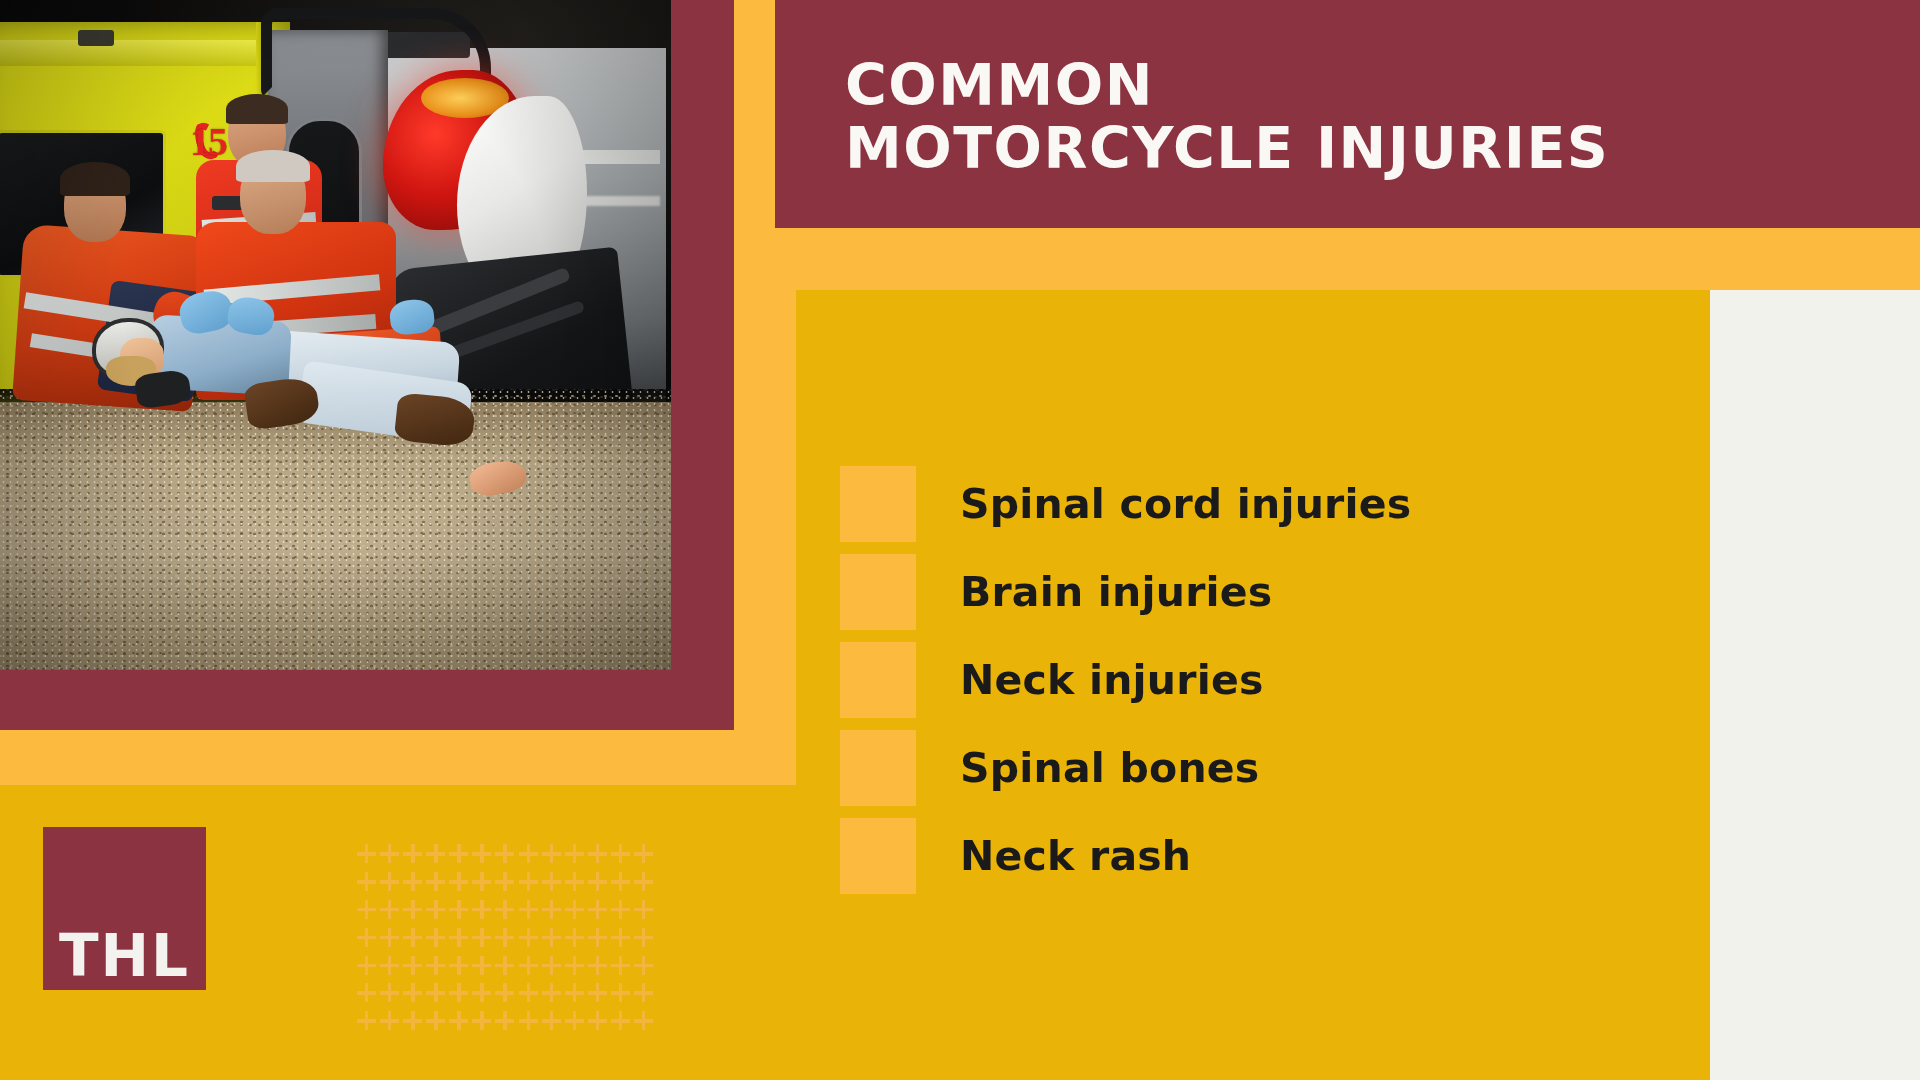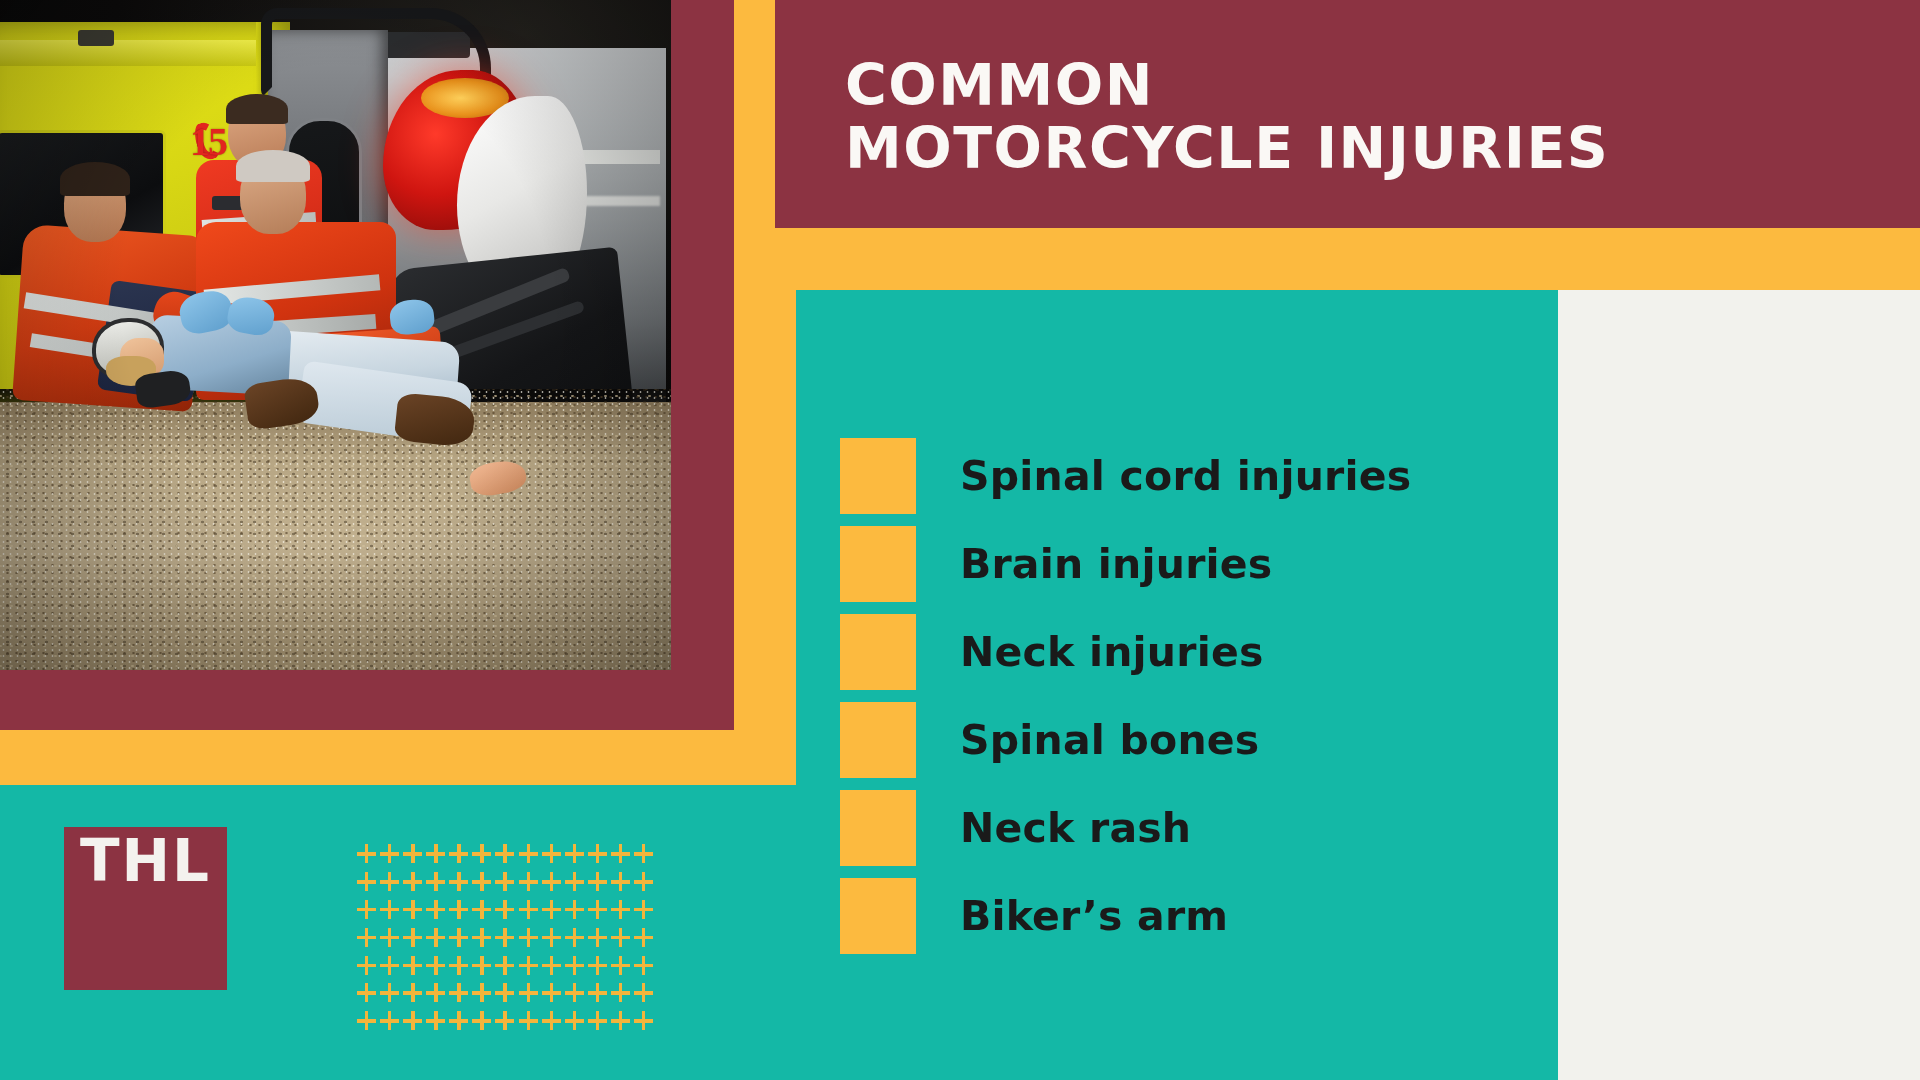--- a/index.html
+++ b/index.html
@@ -5,22 +5,22 @@
   * { margin:0; padding:0; box-sizing:border-box; }
   html, body {
     width:1920px; height:1080px;
     overflow:hidden;
     background:#F2F2ED;
     font-family:"Liberation Sans", sans-serif;
   }
 
   #canvas {
     position:relative;
-    width:1558px; height:1080px;
-    background:#14b8a6;
+    width:1710px; height:1080px;
+    background:#eab308;
   }
 
   
 
   
   .frame-maroon{
     position:absolute;
     left:0; top:0;
     width:734px; height:730px;
     background:#8C3342;
@@ -415,21 +415,21 @@
   .header-yellow{
     position:absolute;
     left:796px; top:228px;
     width:1124px; height:62px;
     background:#FCBA3F;
   }
 
   
   .list{
     position:absolute;
-    left:840px; top:432px;
+    left:840px; top:460px;
     width:1000px;
   }
   .list-row{
     position:relative;
     height:88px;
     display:flex;
     align-items:center;
   }
   .bullet{
     width:76px; height:76px;
@@ -446,23 +446,22 @@
     white-space:nowrap;
   }
 
   
   .logo-box{
     position:absolute;
     left:43px; top:827px;
     width:163px; height:163px;
     background:#8C3342;
     display:flex;
-    align-items:flex-start;
+    align-items:flex-end;
     justify-content:center;
-    margin-left:21px;
   }
   .logo-text{
     color:#F4F2EE;
     font-family:"DejaVu Sans", sans-serif;
     font-weight:bold;
     font-size:58px;
     letter-spacing:2px;
   }
 
   
@@ -604,24 +603,20 @@
       <div class="list-label">Neck injuries</div>
     </div>
     <div class="list-row">
       <div class="bullet"></div>
       <div class="list-label">Spinal bones</div>
     </div>
     <div class="list-row">
       <div class="bullet"></div>
       <div class="list-label">Neck rash</div>
     </div>
-    <div class="list-row">
-      <div class="bullet"></div>
-      <div class="list-label">Biker’s arm</div>
-    </div>
   </div>
 
   <div class="logo-box">
     <div class="logo-text">THL</div>
   </div>
 
   <div class="plus-grid">
       <div class="plus"></div>
       <div class="plus"></div>
       <div class="plus"></div>

